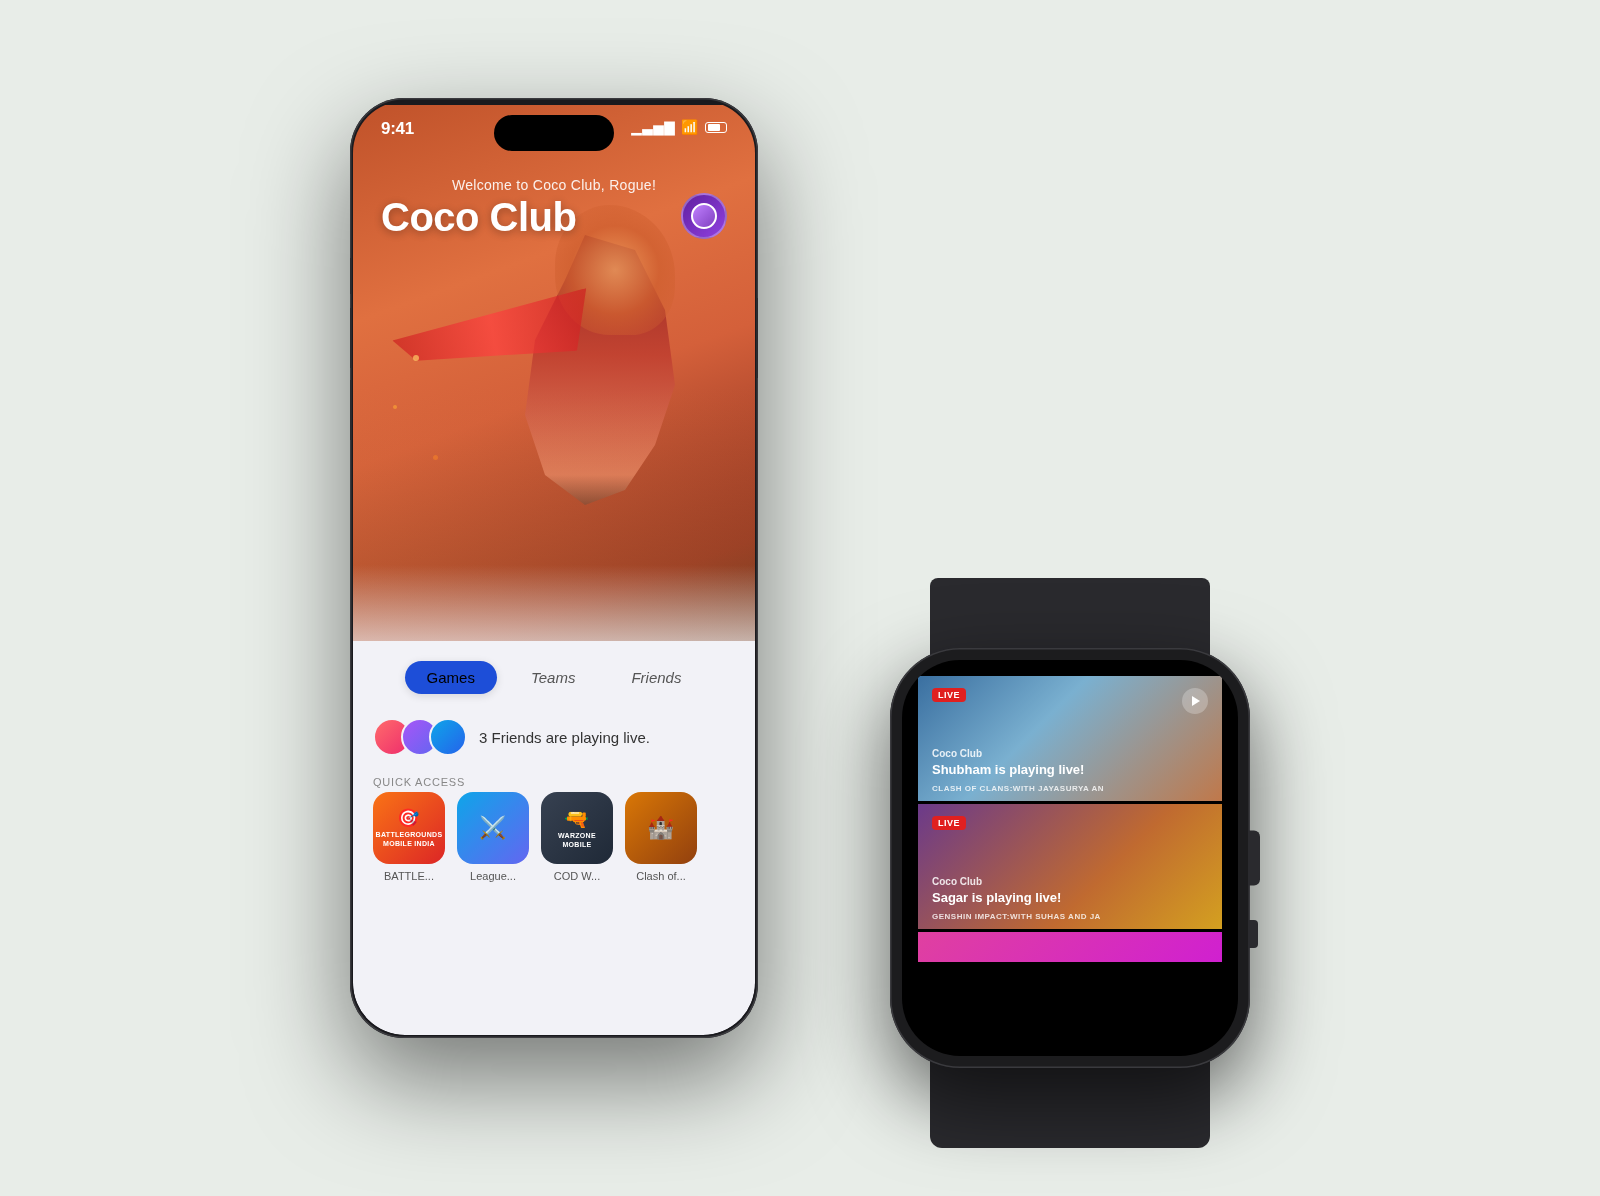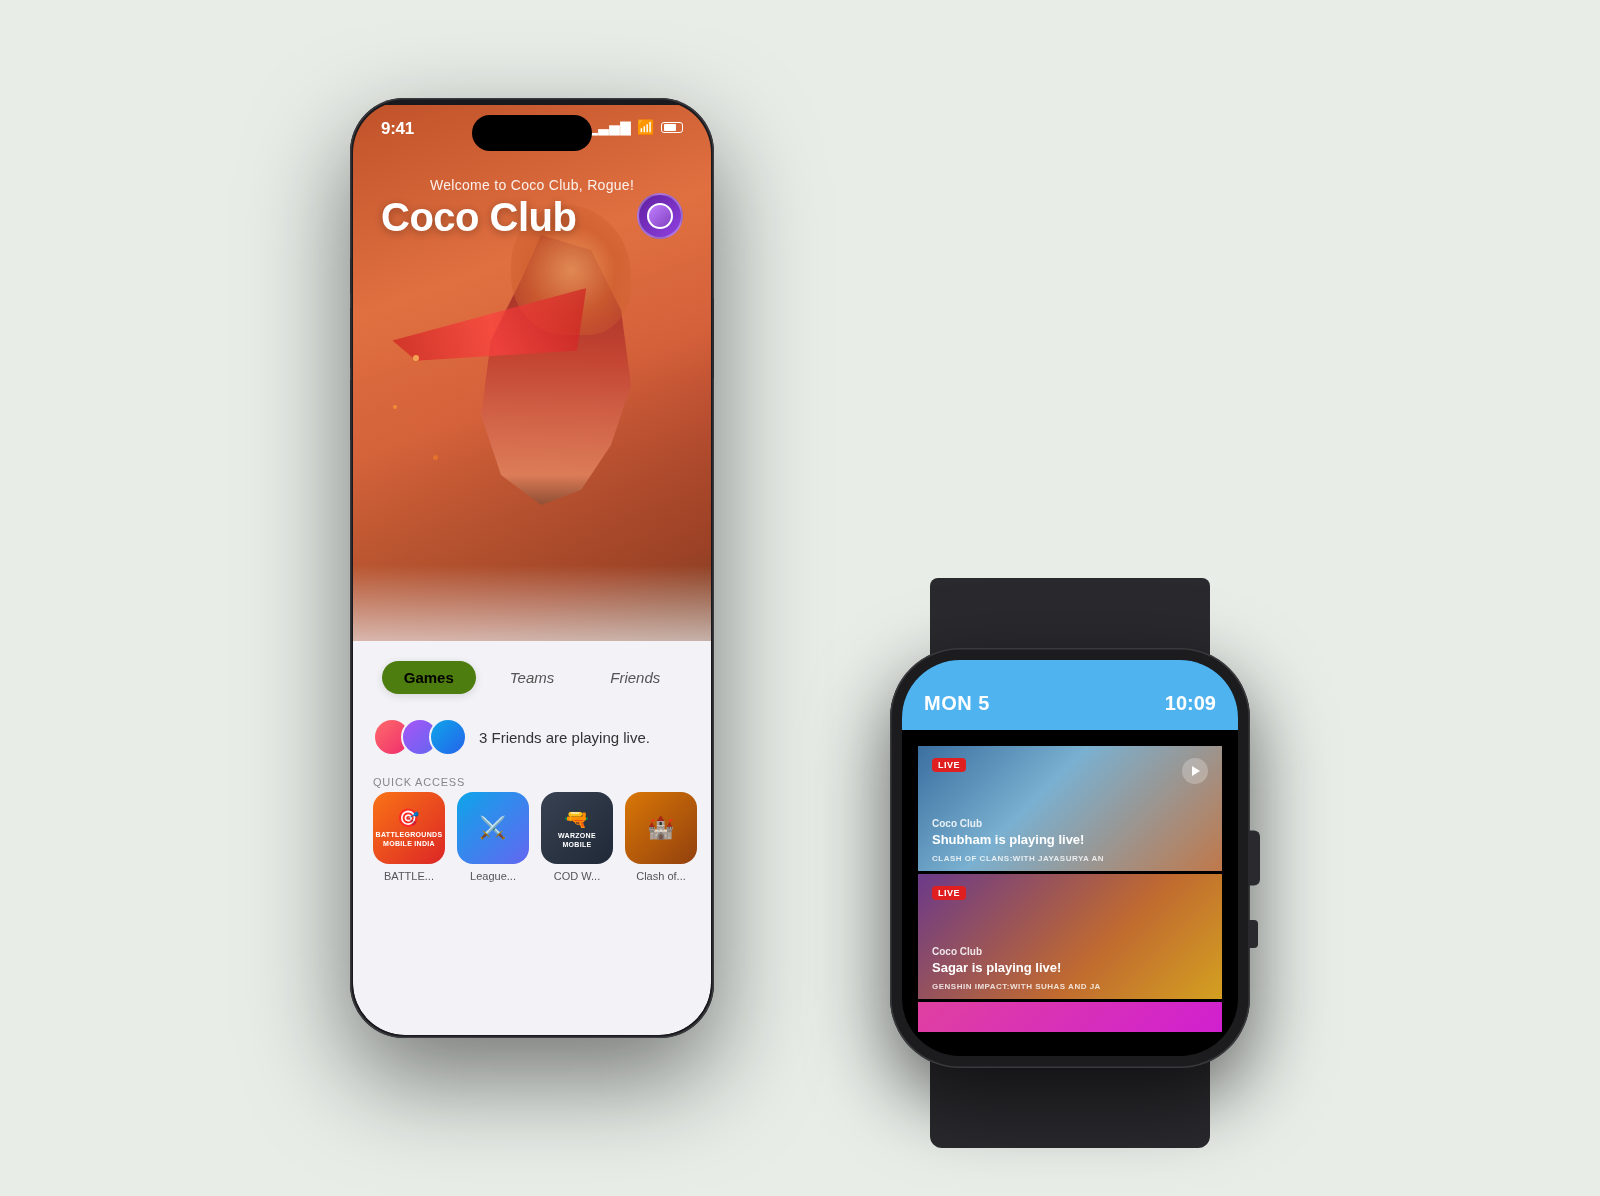--- a/index.html
+++ b/index.html
@@ -22,21 +22,21 @@
       display: flex;
       align-items: flex-end;
       justify-content: flex-start;
     }
 
     
     .phone {
       position: absolute;
       left: 0;
       top: 0;
-      width: 364px;
+      width: 408px;
       height: 940px;
       background: #1a1a1e;
       border-radius: 54px;
       box-shadow: 0 40px 100px rgba(0,0,0,0.5), inset 0 0 0 1.5px #3a3a3e;
       overflow: hidden;
       z-index: 2;
     }
 
     .phone-inner {
       position: absolute;
@@ -189,23 +189,23 @@
 
     .tab-item {
       padding: 8px 22px;
       border-radius: 20px;
       font-size: 15px;
       font-weight: 500;
       cursor: pointer;
     }
 
     .tab-item.active {
-      background: #4d7c0f;
+      background: #1d4ed8;
       color: #000;
-      font-weight: 700;
+      font-weight: 400;
       box-shadow: 0 2px 8px rgba(0,0,0,0.12);
     }
 
     .tab-item.inactive {
       color: #555;
       font-style: italic;
     }
 
     
     .friends-live {
@@ -684,24 +684,20 @@
 
   <div class="watch">
     <div class="watch-band-top"></div>
     <div class="watch-band-bottom"></div>
     <div class="watch-body">
       <div class="watch-crown"></div>
       <div class="watch-btn"></div>
 
       <div class="watch-screen">
 
-        <div class="watch-top-bar">
-          <span class="watch-day-date">MON 5</span>
-          <span class="watch-time">10:09</span>
-        </div>
 
         <div class="watch-cards">
 
           <div class="watch-card watch-card-1">
             <div class="live-badge">LIVE</div>
             <div class="watch-play-btn">
               <div class="watch-play-triangle"></div>
             </div>
             <div class="watch-card-brand">Coco Club</div>
             <div class="watch-card-title">Shubham is playing live!</div>

